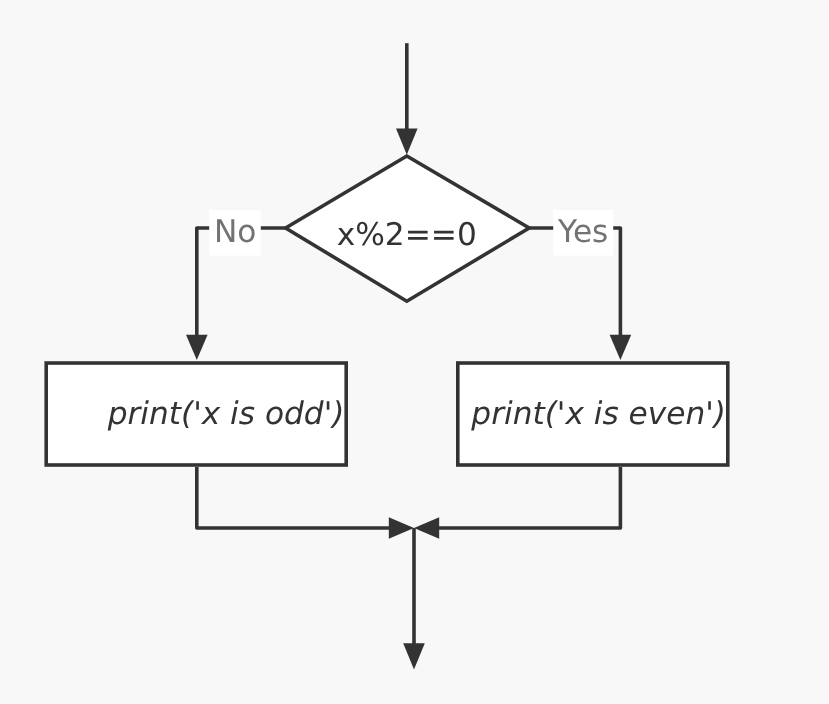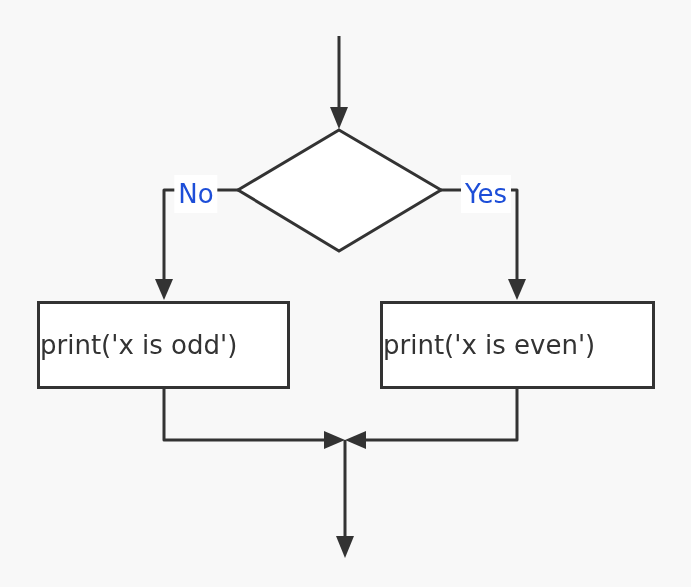--- a/index.html
+++ b/index.html
@@ -35,51 +35,52 @@
     stroke: #333333;
     stroke-width: 3;
   }
   .node {
     position: absolute;
     box-sizing: border-box;
     background: #ffffff;
     border: 3px solid #333333;
     display: flex;
     align-items: center;
-    justify-content: flex-start;
+    justify-content: flex-end;
     color: #333333;
     font-size: 26px;
     white-space: nowrap;
+    font-style: italic;
   }
   .process-odd {
     left: 37px;
     top: 301px;
     width: 253px;
     height: 88px;
   }
   .process-even {
     left: 380px;
     top: 301px;
-    width: 275px;
+    width: 228px;
     height: 88px;
   }
   .decision-label {
     position: absolute;
     left: 339px;
     top: 196px;
     transform: translate(-50%, -50%);
     color: #333333;
     font-size: 26px;
     white-space: nowrap;
   }
   .branch-label {
     position: absolute;
     transform: translate(-50%, -50%);
     background: #ffffff;
-    color: #1d4ed8;
+    color: #737373;
     font-size: 26px;
     line-height: 38px;
     padding: 0 4px;
     white-space: nowrap;
   }
   .branch-label.no  { left: 196px; top: 194px; }
   .branch-label.yes { left: 486px; top: 194px; text-align: center; }
 </style>
 </head>
 <body>
@@ -102,20 +103,21 @@
     <path class="connector" d="M 164 389 L 164 440 L 327 440"></path>
     <polygon class="arrowhead" points="345,440 324,431 324,449"></polygon>
 
     <path class="connector" d="M 517 389 L 517 440 L 363 440"></path>
     <polygon class="arrowhead" points="345,440 366,431 366,449"></polygon>
 
     <path class="connector" d="M 345 440 L 345 538"></path>
     <polygon class="arrowhead" points="345,558 336,536 354,536"></polygon>
   </svg>
 
+  <div class="decision-label">x%2==0</div>
 
   <div class="branch-label no">No</div>
   <div class="branch-label yes">Yes</div>
 
   <div class="node process-odd">
     <span>print('x is odd')</span>
   </div>
 
   <div class="node process-even">
     <span>print('x is even')</span>

